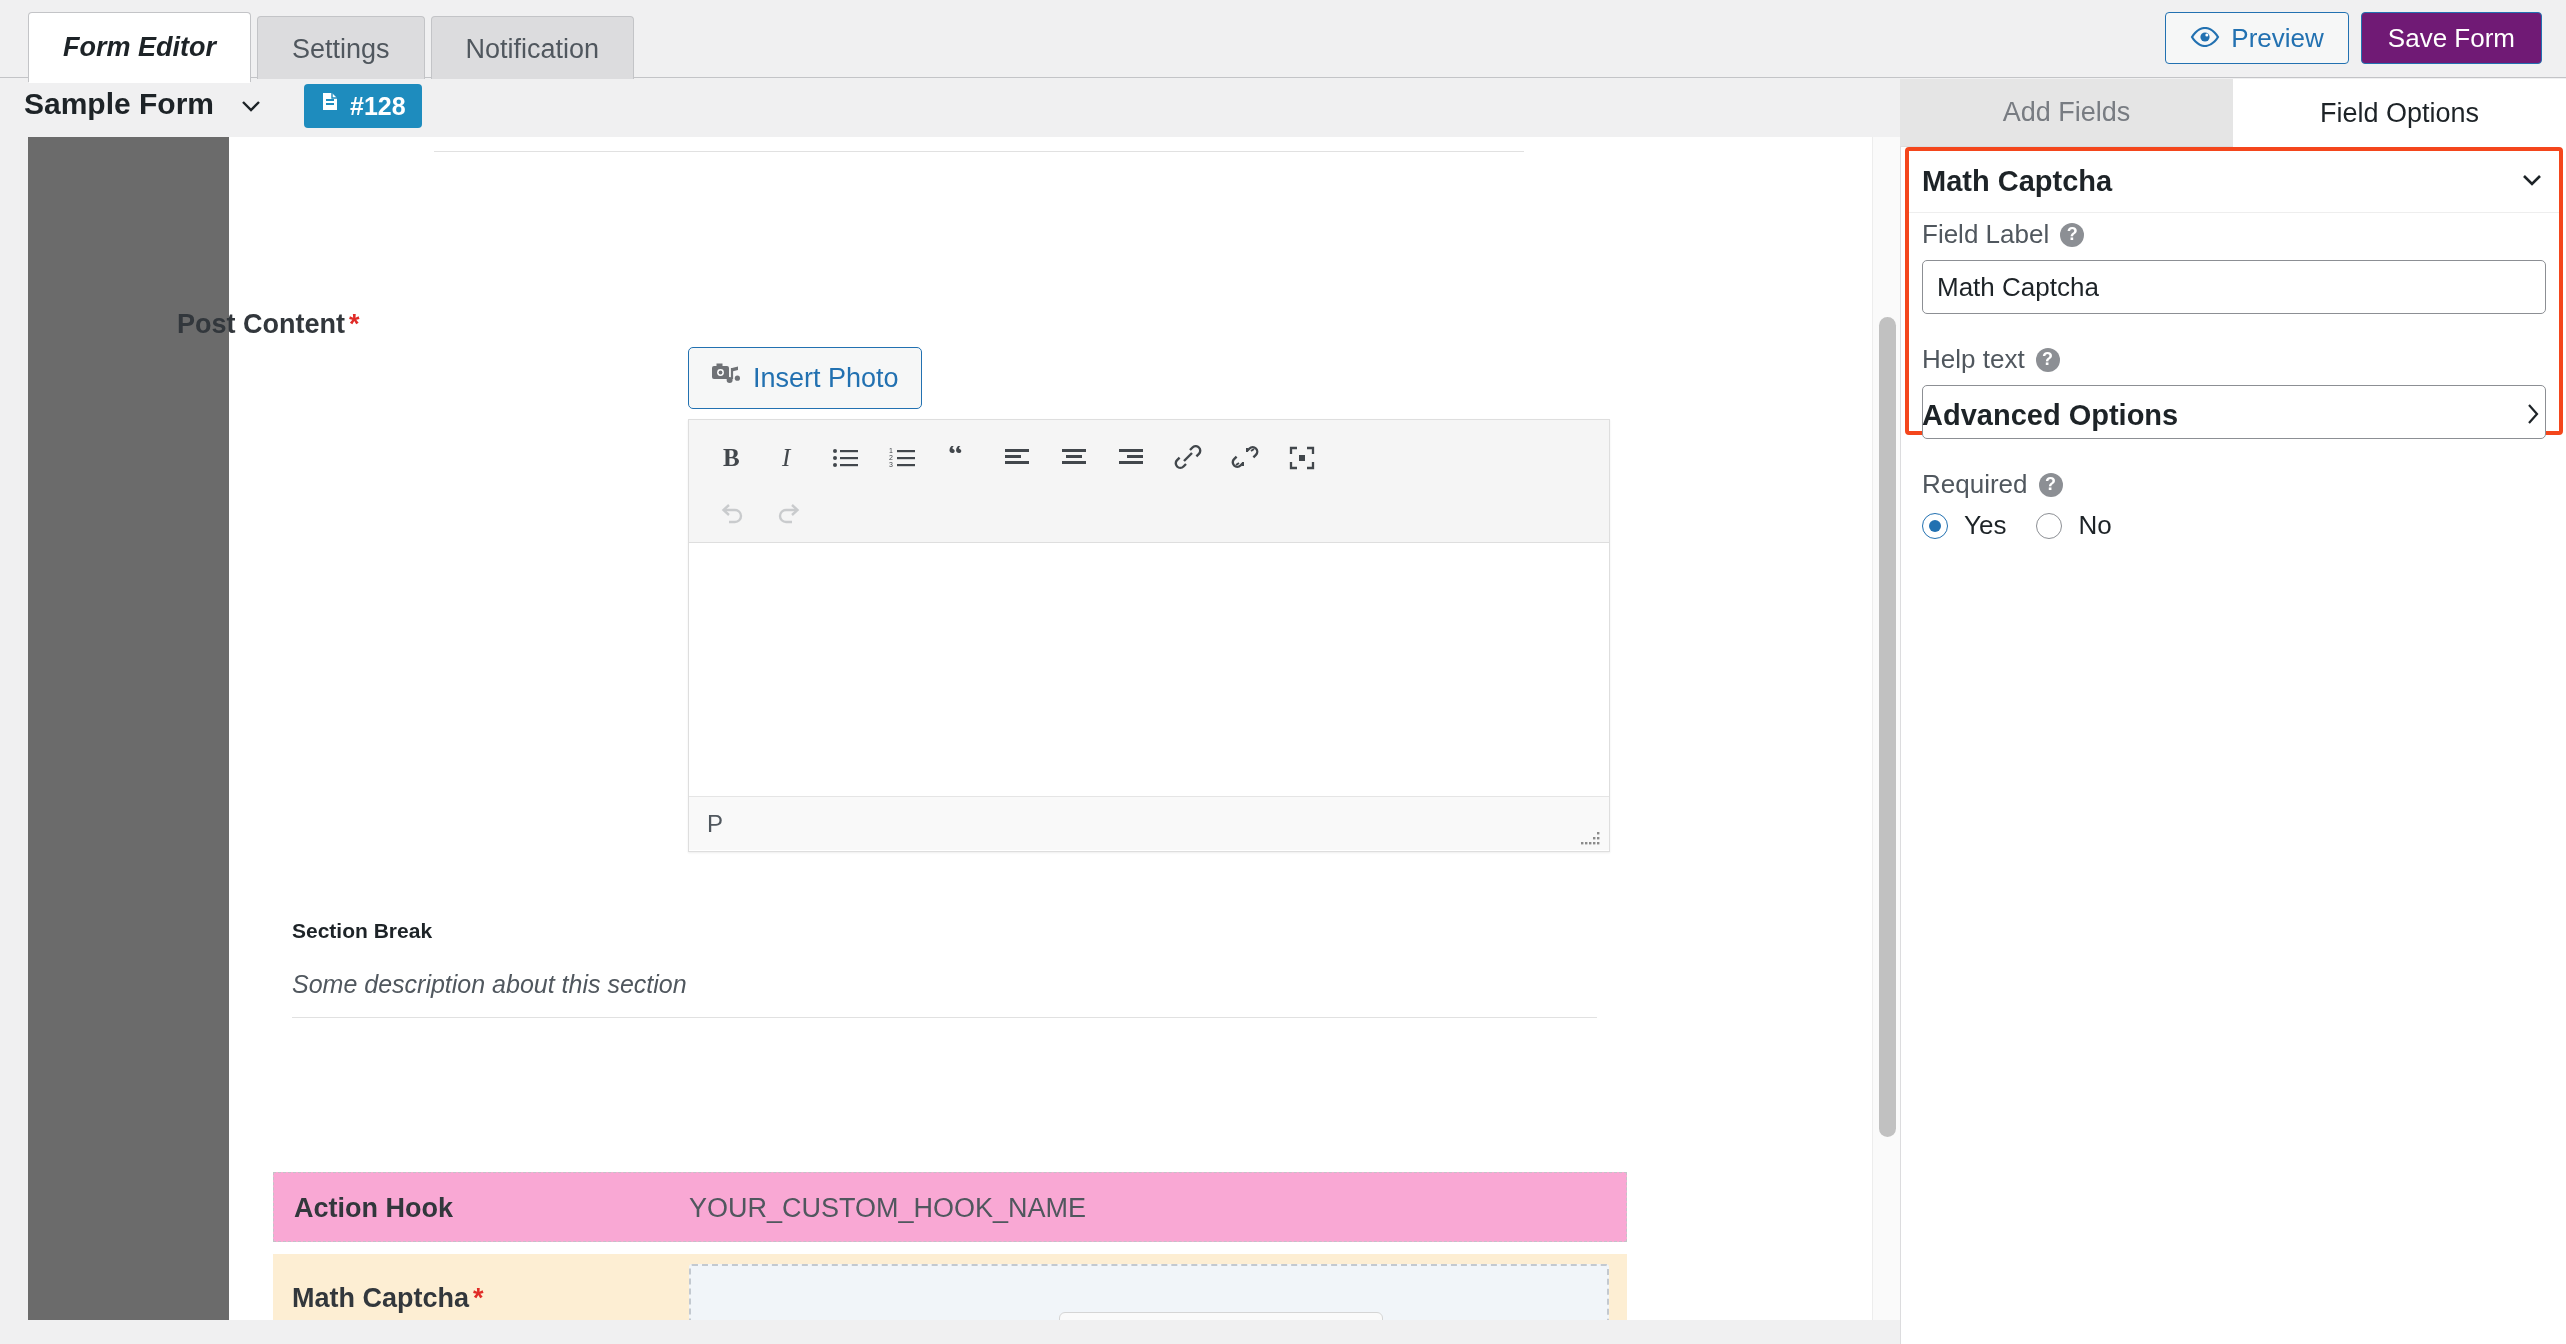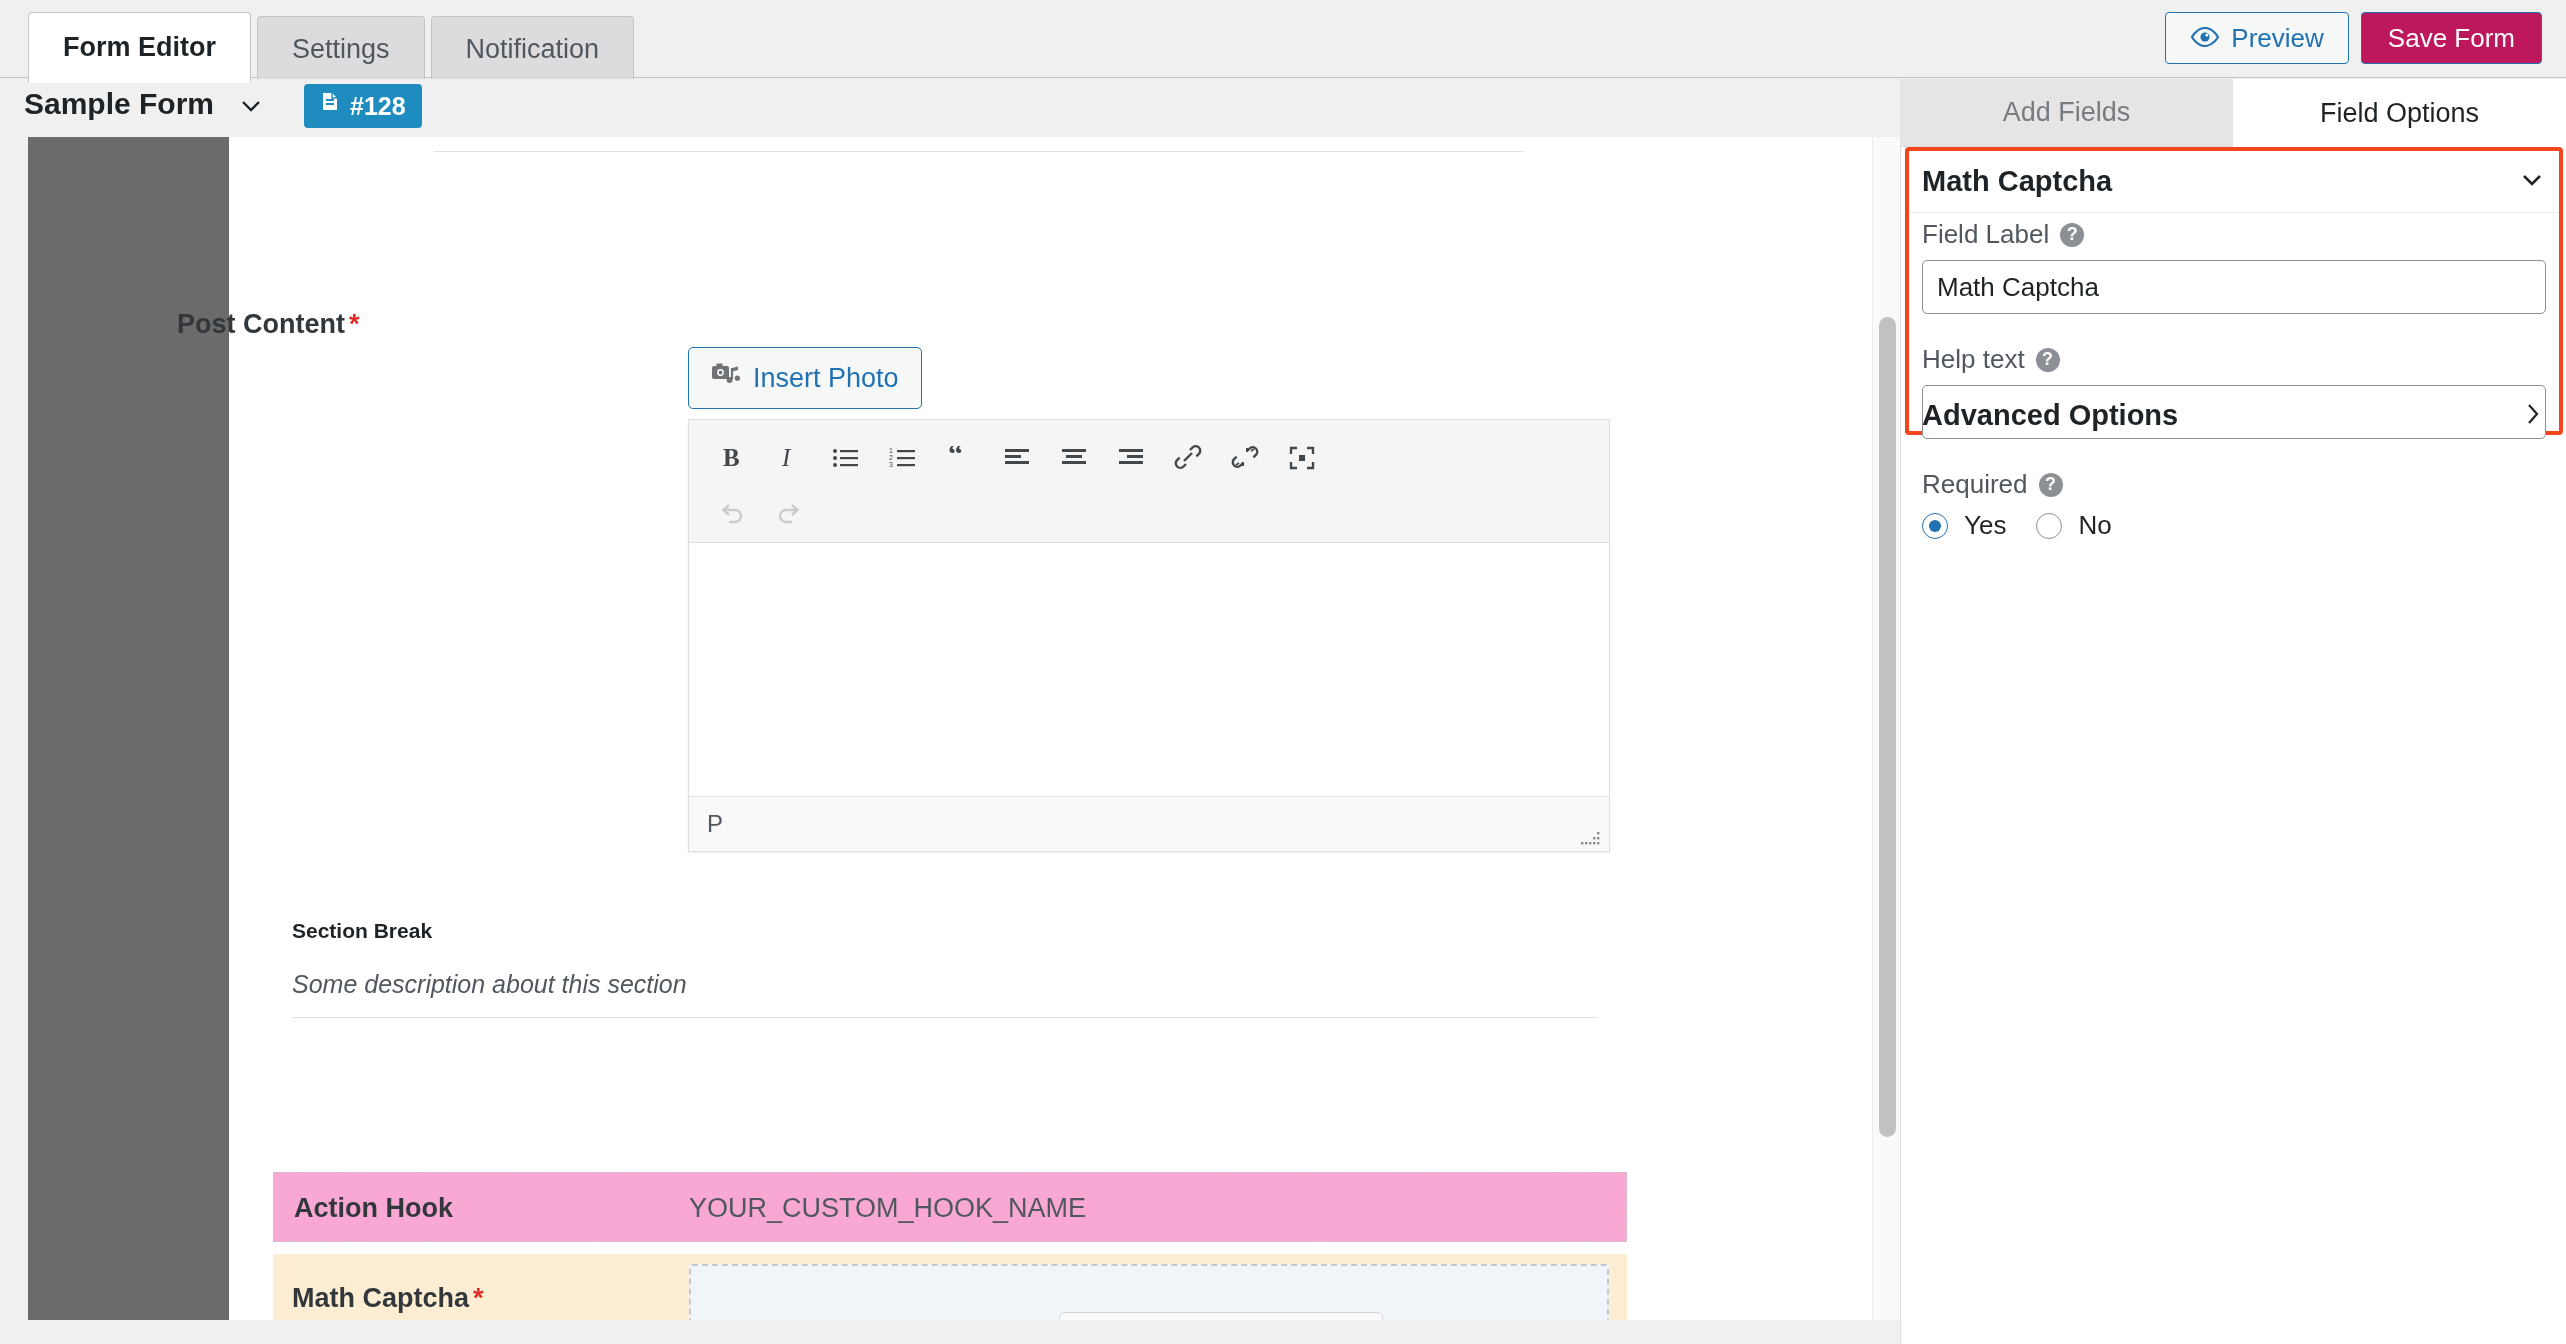--- a/index.html
+++ b/index.html
@@ -22,37 +22,37 @@
     display: flex; align-items: center; justify-content: center;
     font-size: 27px; color: #50575e;
     background: #dcdcde;
     border: 1px solid #c3c4c7; border-bottom: none;
     border-radius: 4px 4px 0 0;
     margin-right: 6px;
   }
   .tab.active {
     background: #ffffff; color: #1d2327; font-weight: bold;
     height: 70px;
-    position: relative; z-index: 3;
+    position: relative; z-index: 3; font-style: italic;
   }
   .tab.active::after {
     content: ""; position: absolute; left: 0; right: 0; bottom: -1px; height: 2px; background: #ffffff;
   }
 
   .topbar-actions { position: absolute; right: 24px; top: 12px; display: flex; gap: 12px; align-items: center; }
   .btn-preview {
     display: flex; align-items: center; gap: 11px;
     height: 52px; padding: 0 24px;
     background: #f6f7f7; border: 1px solid #2271b1; border-radius: 4px;
     color: #2271b1; font-size: 26px;
   }
   .btn-save {
     height: 52px; padding: 8px 26px;
     display: flex; align-items: center;
-    background: #be185d; border: 1px solid #2271b1; border-radius: 4px;
+    background: #701a75; border: 1px solid #2271b1; border-radius: 4px;
     color: #ffffff; font-size: 26px;
   }
 
   
   .titlebar {
     position: absolute; left: 0; top: 79px; width: 1900px; height: 58px;
     background: #f0f0f1;
   }
   .form-title {
     position: absolute; left: 24px; top: 8px;

